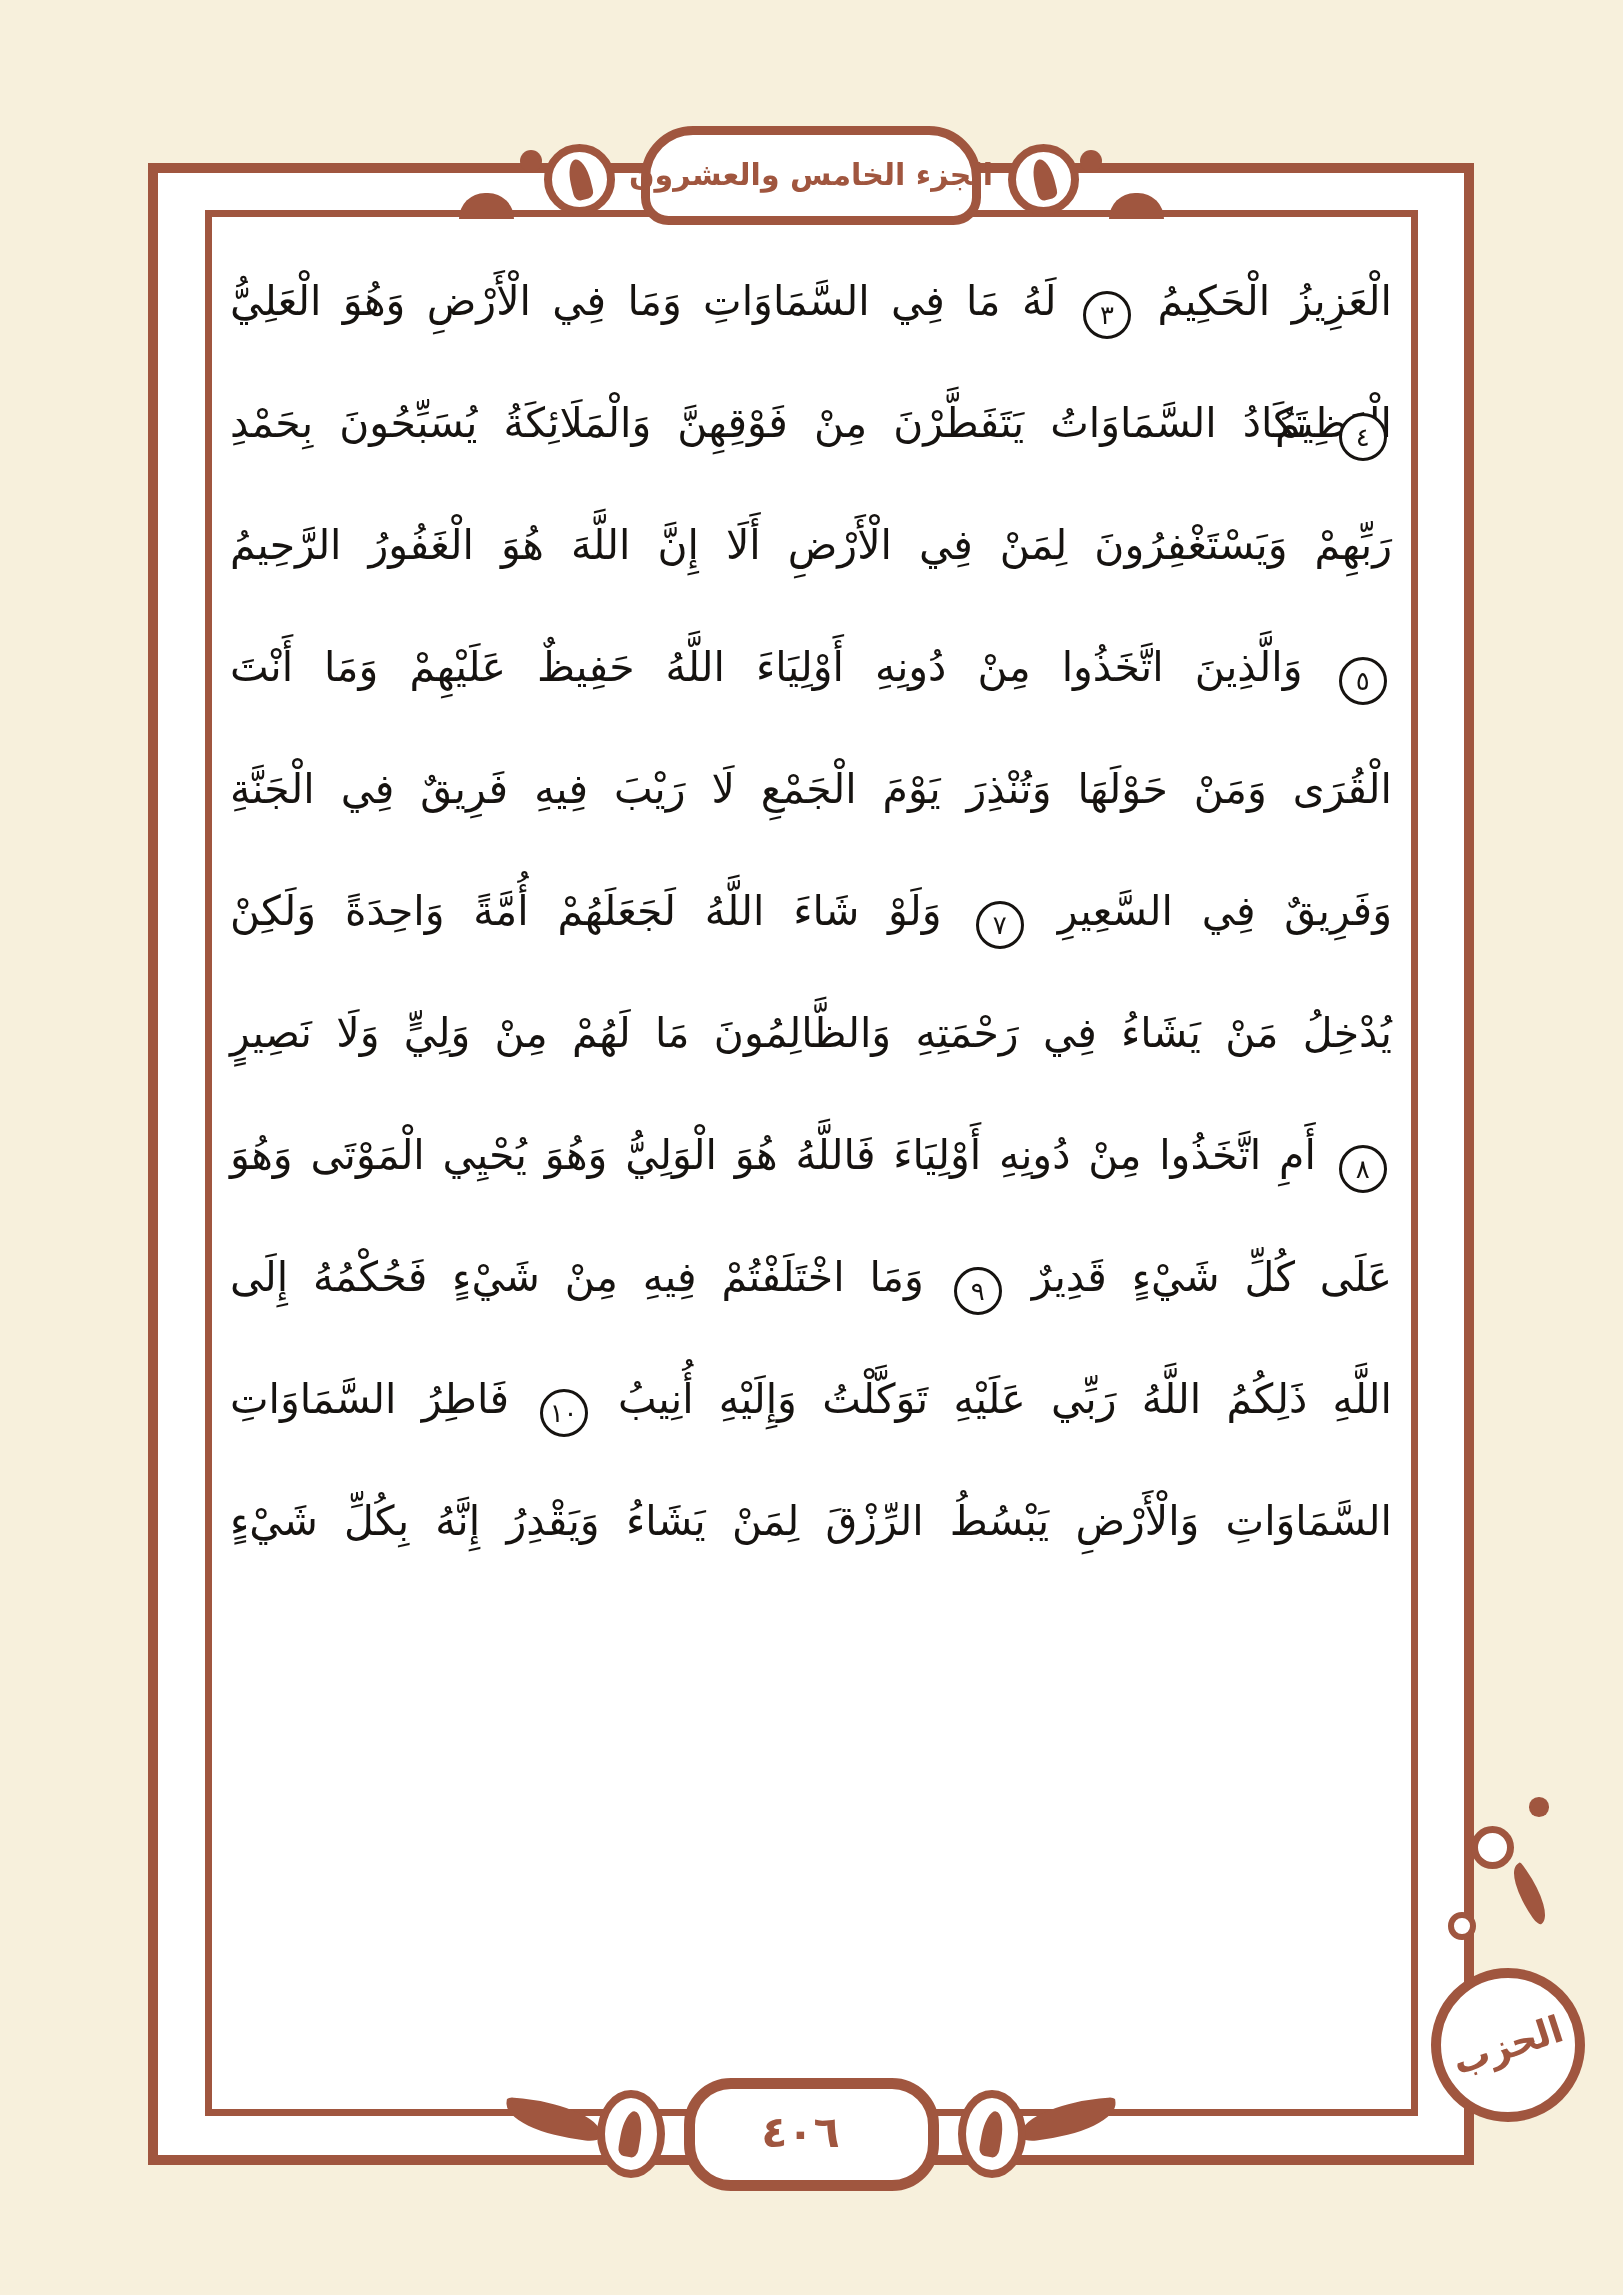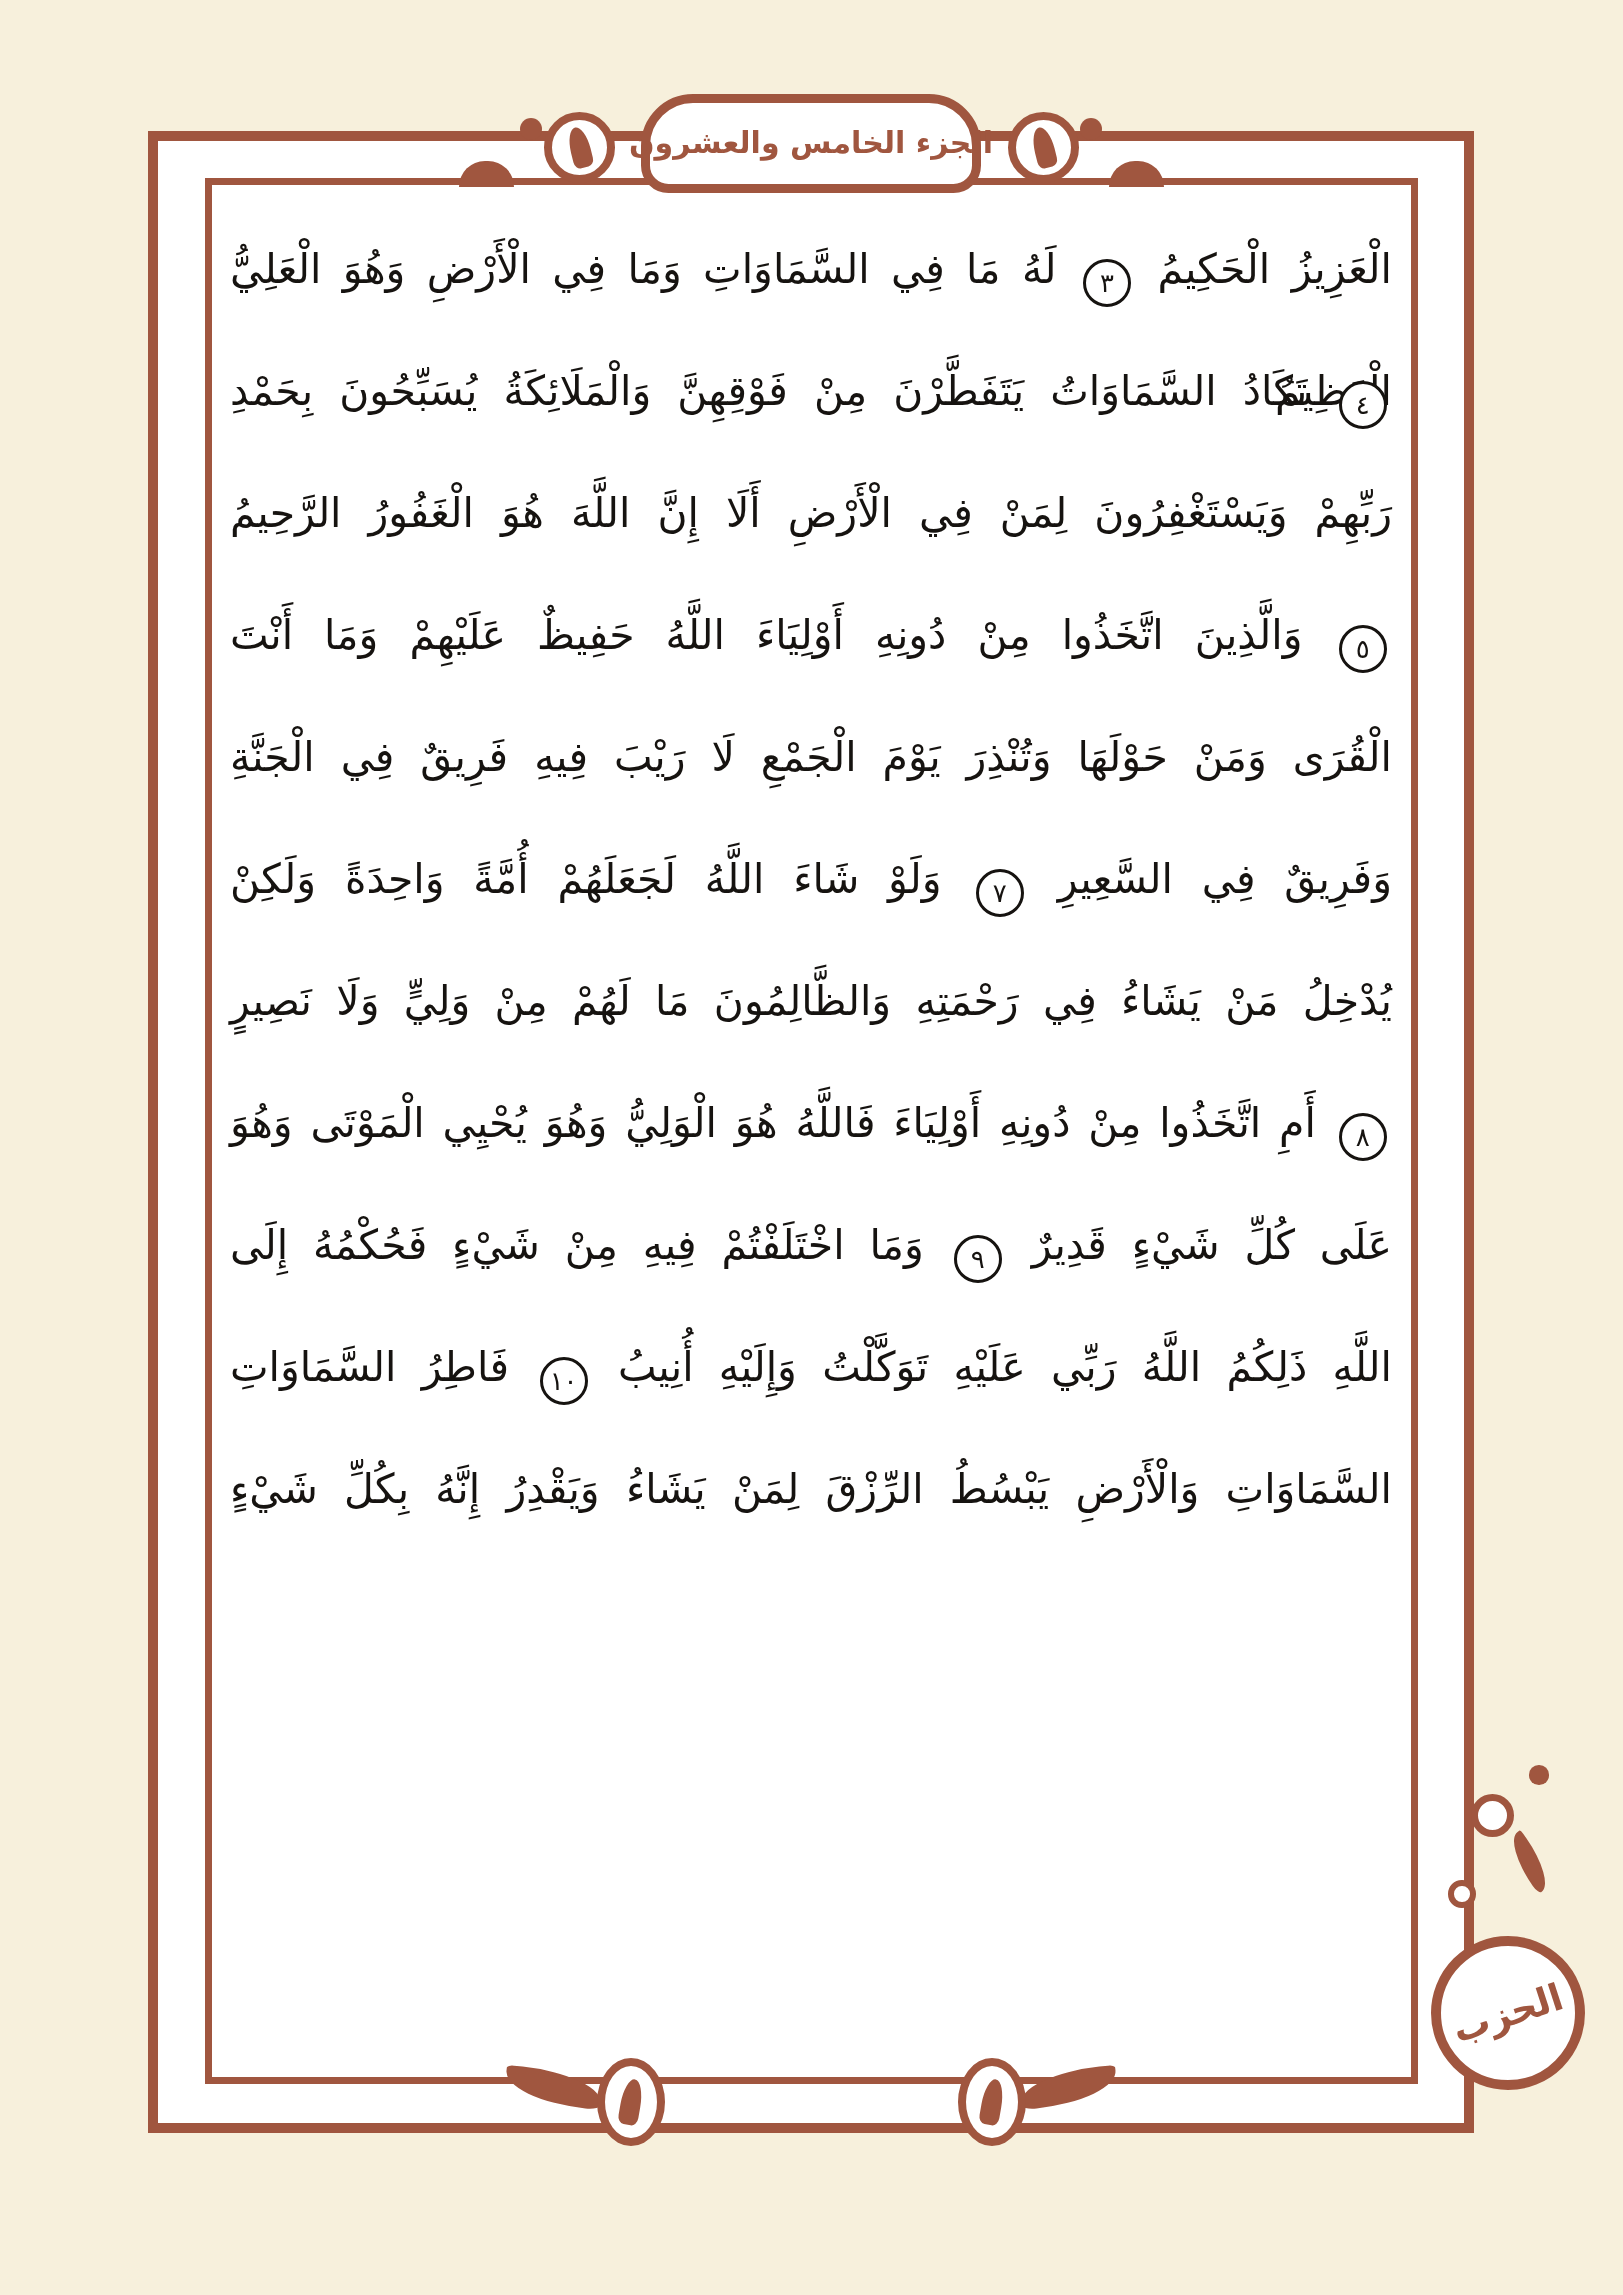--- a/index.html
+++ b/index.html
@@ -9,21 +9,21 @@
     --paper:#FFFFFF;
   }
   *{margin:0;padding:0;box-sizing:border-box;}
   html,body{width:1623px;height:2295px;}
   body{
     background:var(--cream);
     font-family:"DejaVu Sans", sans-serif;
     overflow:hidden;
     position:relative;
   }
-  .page{position:absolute;inset:0;}
+  .page{position:absolute;inset:0;margin-top:32px;}
 
   
   .frame-outer{
     position:absolute;left:148px;top:131px;width:1326px;height:2002px;
     border:10.5px solid var(--brown);background:var(--paper);z-index:1;
   }
   .frame-inner{
     position:absolute;left:205px;top:178px;width:1213px;height:1906px;
     border:7.9px solid var(--brown);background:var(--paper);z-index:1;
   }
@@ -188,15 +188,18 @@
   </div>
 
   <div class="orn-wing wing-left"></div>
   <div class="orn-wing wing-right"></div>
   <div class="orn-oval oval-left">
     <span class="drop"></span>
   </div>
   <div class="orn-oval oval-right">
     <span class="drop"></span>
   </div>
+  <div class="page-cartouche">
+    <span class="page-number">٤٠٦</span>
+  </div>
 
 </div>
 
 
 </body></html>

